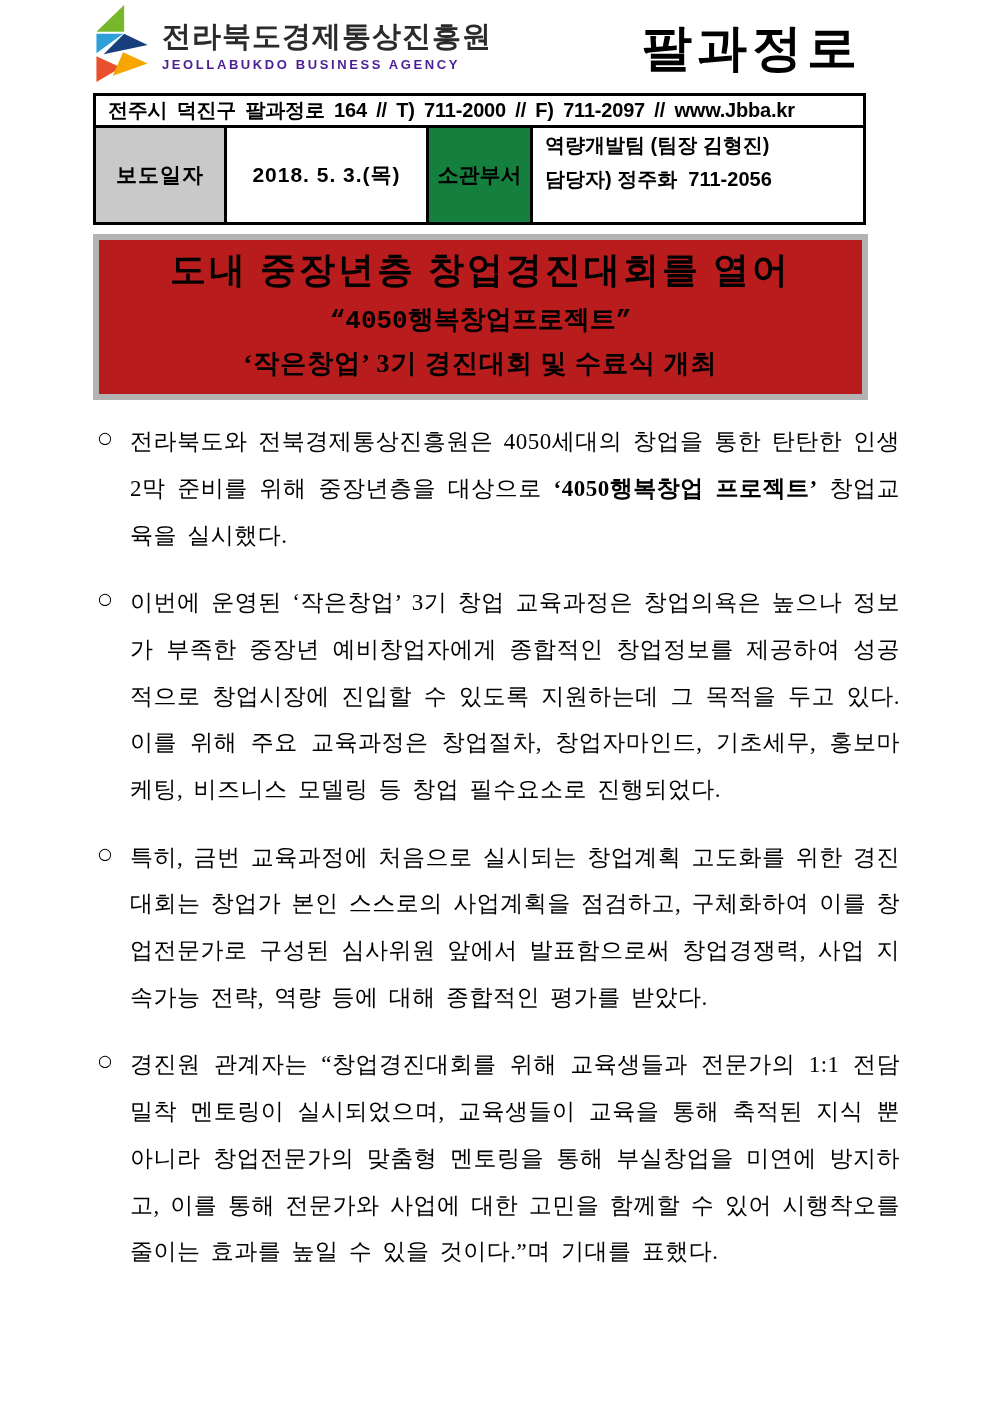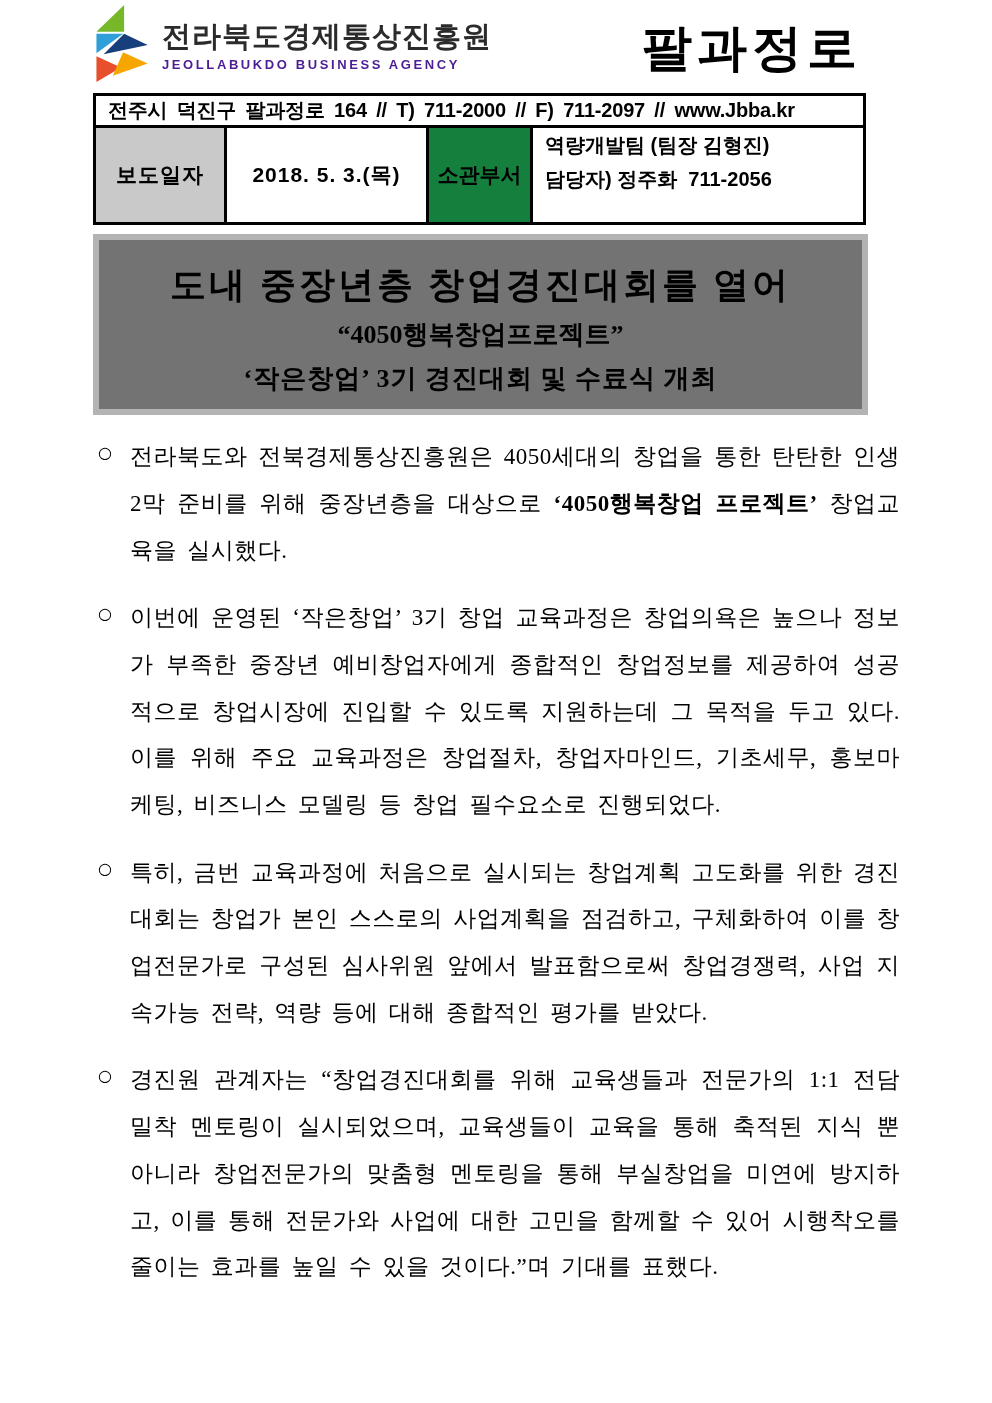--- a/index.html
+++ b/index.html
@@ -45,26 +45,26 @@
   .c-date  { width: 202px; border-right: 3px solid #000; font-size: 21px; letter-spacing: 1px; }
   .c-label2 { width: 104px; background: #15803d; border-right: 3px solid #000; font-size: 21px; }
   .c-dept {
     flex: 1; display: flex; flex-direction: column; justify-content: flex-start;
     align-items: flex-start; padding: 0 12px; font-size: 20px; line-height: 1.7;
     white-space: pre-wrap;
   }
 
   
   .title-box {
-    margin: 9px 124px 0 93px; border: 6px solid #b3b3b3; background: #737373;
-    text-align: center; padding: 24px 8px 13px;
+    margin: 9px 124px 0 93px; border: 6px solid #b3b3b3; background: #b91c1c;
+    text-align: center; padding: 9px 8px 13px;
     font-family: "Liberation Serif", serif;
   }
   .title-main { font-size: 36px; font-weight: bold; letter-spacing: 3px; line-height: 1.2; }
-  .title-sub1 { font-size: 26px; font-weight: bold; margin-top: 10px; }
+  .title-sub1 { font-size: 26px; font-weight: bold; margin-top: 10px; font-family: Liberation Mono, monospace; }
   .title-sub2 { font-size: 26px; font-weight: bold; margin-top: 9px; letter-spacing: 1px; }
 
   
   .body-content { margin: 19px 92px 0 98px; font-family: "Liberation Serif", serif; }
   .para { display: flex; margin-bottom: 21px; }
   .bullet {
     width: 32px; flex: none; font-family: "DejaVu Sans", sans-serif;
     font-size: 16px; padding-top: 9px; color: #000;
   }
   .ptext {

